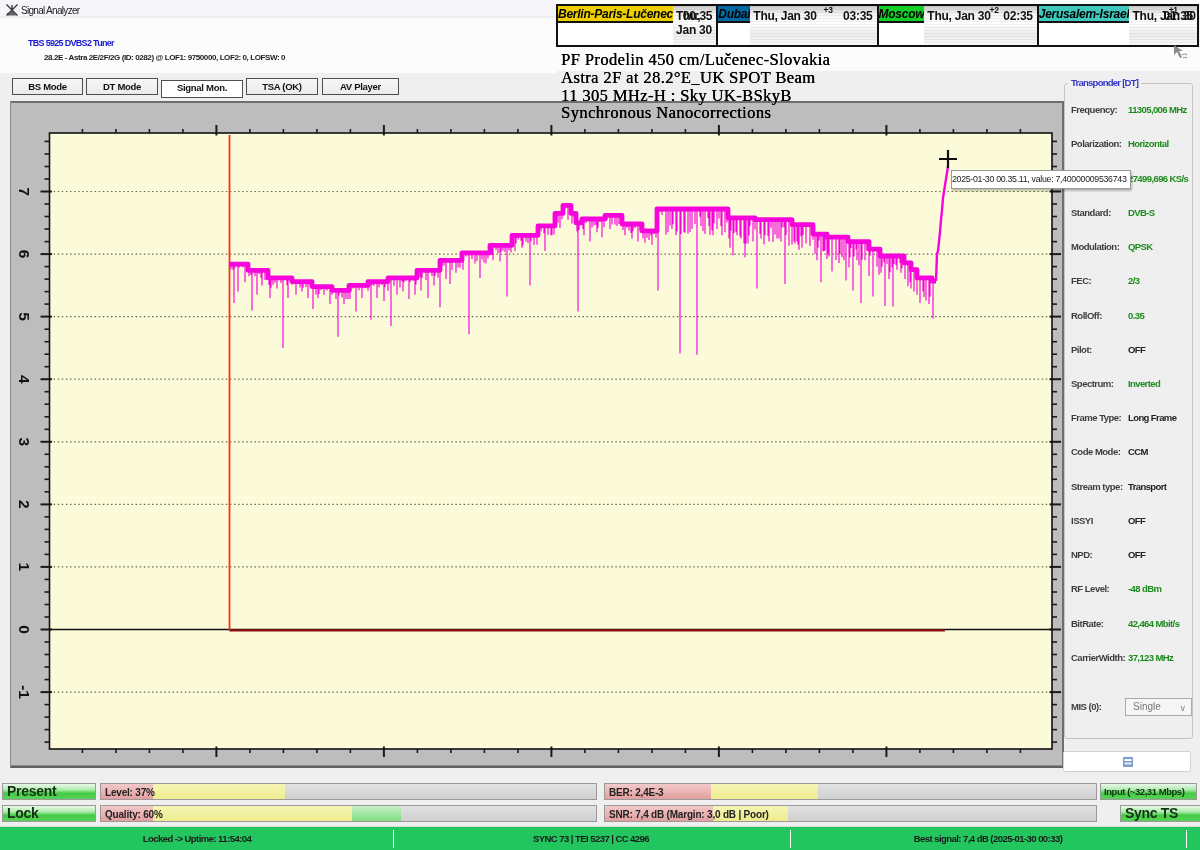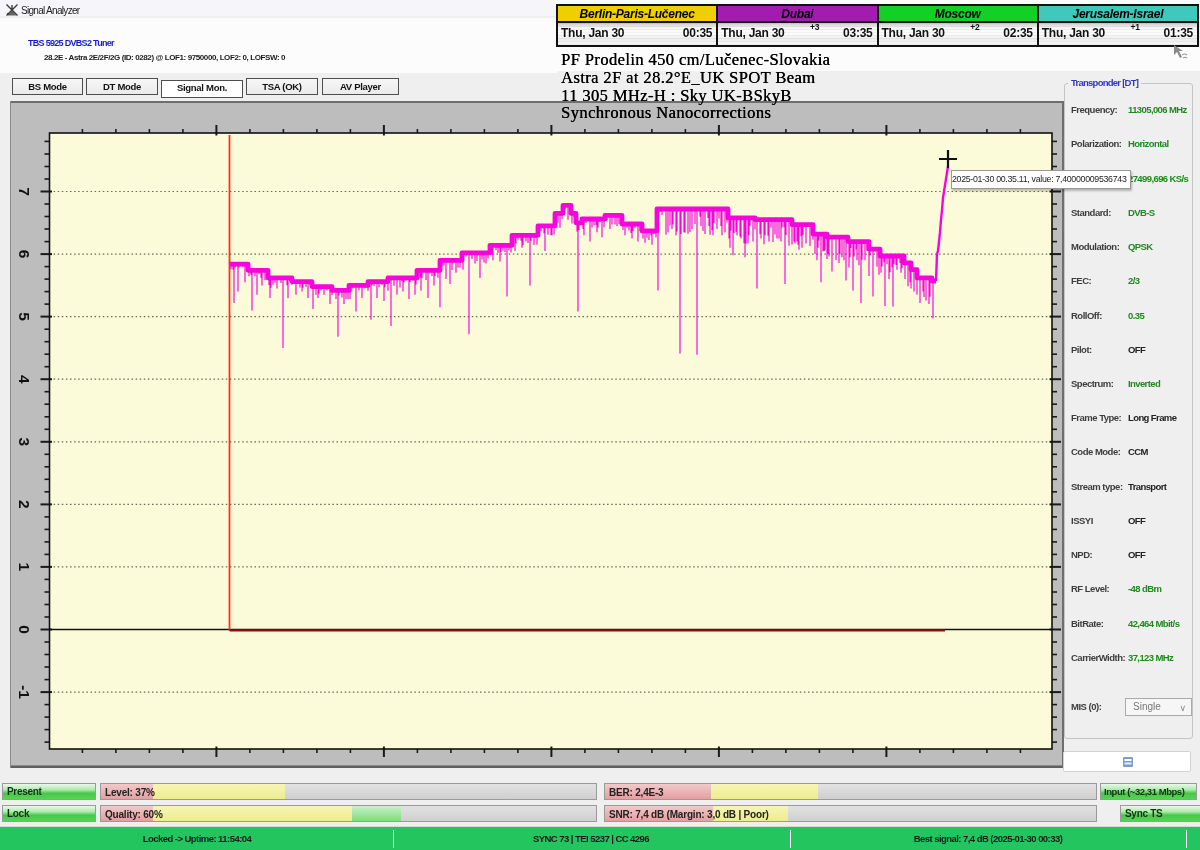--- a/index.html
+++ b/index.html
@@ -14,21 +14,21 @@
 #whitetop2 { left:557px; top:47px; width:643px; height:24px; background:#fcfcfc; }
 #tbs { left:28px; top:38px; font-size:9px; letter-spacing:-0.7px; font-weight:bold; color:#1a1acc; }
 #tbssub { left:44px; top:52.5px; font-size:8px; letter-spacing:-0.4px; font-weight:bold; color:#1c1c1c; }
 
 
 .tab { position:absolute; top:78px; height:17px; background:linear-gradient(#f6f6f6,#ebebeb); border:1px solid #4e4e4e; font-size:9.5px; letter-spacing:-0.3px; font-weight:bold; color:#111; text-align:center; line-height:15px; }
 #tabactive { top:80px; height:18px; background:#fff; line-height:14px; }
 
 
 #clocks { left:556px; top:4px; width:643px; height:43px; border:2px solid #111; display:flex; background:#fff; }
-.clk { flex:1; border-right:2px solid #111; display:flex; flex-direction:column; }
+.clk { flex:1; border-right:2px solid #111; display:flex; flex-direction:row; }
 .clk:last-child { border-right:none; }
 .clkcity { height:17px; font-size:12px; font-weight:bold; font-style:italic; text-align:center; line-height:17px; border-bottom:2px solid #111; letter-spacing:-0.25px; }
 .clkdate { flex:1; background:repeating-linear-gradient(180deg, rgba(0,0,0,0.05) 0 1px, rgba(255,255,255,0) 1px 3px), linear-gradient(#c9c9c9 0%, #f6f6f6 22%, #ffffff 45%, #ededed 72%, #f8f8f8 100%); font-size:12px; letter-spacing:-0.25px; font-weight:bold; color:#111; position:relative; }
 .clkdate .d { position:absolute; left:3px; top:2.5px; }
 .clkdate .t { position:absolute; right:4px; top:2.5px; }
 .clkdate .z { position:absolute; font-size:8.5px; top:-1px; }
 
 
 #serifblock { left:561px; top:51px; width:560px; font-family:"Liberation Serif",serif; font-size:16.5px; line-height:17.8px; color:#000; letter-spacing:0.4px; text-shadow:0.35px 0 0 #000; }
 
@@ -51,21 +51,21 @@
 .g { color:#1d8a1d; }
 .k { color:#222; }
 #mis { left:1125px; top:698px; width:67px; height:18px; background:#f6f6f6; border:1px solid #aaa; font-size:10px; color:#777; line-height:16px; padding-left:7px; }
 #mis:after { content:"\2228"; position:absolute; right:5px; top:1px; font-size:9px; color:#888; }
 #btn { left:1063px; top:751px; width:128px; height:21px; background:#fff; border:1px solid #d2d2d2; border-radius:2px; }
 
 
 #tip { left:951px; top:170px; width:180px; height:19px; background:#fff; border:1px solid #999; box-shadow:1px 2px 2px rgba(0,0,0,0.25); font-size:8.8px; letter-spacing:-0.3px; color:#222; line-height:17px; white-space:nowrap; z-index:5; }
 
 
-.gbar { position:absolute; height:17px; border:1px solid #9a9a9a; background:linear-gradient(#e9f9e9 0%,#aeeaae 38%,#44ca44 62%,#58d258 100%); font-size:10px; letter-spacing:-0.3px; font-weight:bold; color:#113311; line-height:15px; padding-left:4px; white-space:nowrap; overflow:hidden; }
+.gbar { position:absolute; height:17px; border:1px solid #9a9a9a; background:linear-gradient(#e9f9e9 0%,#aeeaae 38%,#44ca44 62%,#58d258 100%); font-size:14px; letter-spacing:-0.3px; font-weight:bold; color:#113311; line-height:15px; padding-left:4px; white-space:nowrap; overflow:hidden; }
 .pbar { position:absolute; height:17px; border:1px solid #9a9a9a; background:linear-gradient(#e2e2e2,#cfcfcf); font-size:10px; letter-spacing:-0.2px; font-weight:bold; color:#222; line-height:15px; }
 .pfill { position:absolute; left:0; top:0; bottom:0; }
 .ptxt { position:absolute; left:4px; top:1px; }
 
 
 #status { left:0; top:826px; width:1200px; height:24px; background:#22c55e; border-top:1px solid #d8d8d8; font-size:9.5px; letter-spacing:-0.55px; font-weight:bold; color:#1a1a1a; }
 .sdiv { position:absolute; top:3px; height:18px; width:1px; background:#c0c0c0; border-right:1px solid #fff; }
 .stxt { position:absolute; top:6px; transform:translateX(-50%); }
 </style>
 </head>
@@ -91,21 +91,21 @@
 
 <div class="abs" id="clocks">
   <div class="clk">
       <div class="clkcity" style="background:#eed000;">Berlin-Paris-Lučenec</div>
     <div class="clkdate">
         <span class="d">Thu, Jan 30</span>
         <span class="t">00:35</span>
       </div>
     </div>
   <div class="clk">
-      <div class="clkcity" style="background:#a21caf;">Dubai</div>
+      <div class="clkcity" style="background:#0369a1;">Dubai</div>
     <div class="clkdate">
         <span class="d">Thu, Jan 30</span>
         <span class="z" style="left:58%">+3</span>
         <span class="t">03:35</span>
       </div>
     </div>
   <div class="clk">
       <div class="clkcity" style="background:#12d026;">Moscow</div>
     <div class="clkdate">
         <span class="d">Thu, Jan 30</span>

